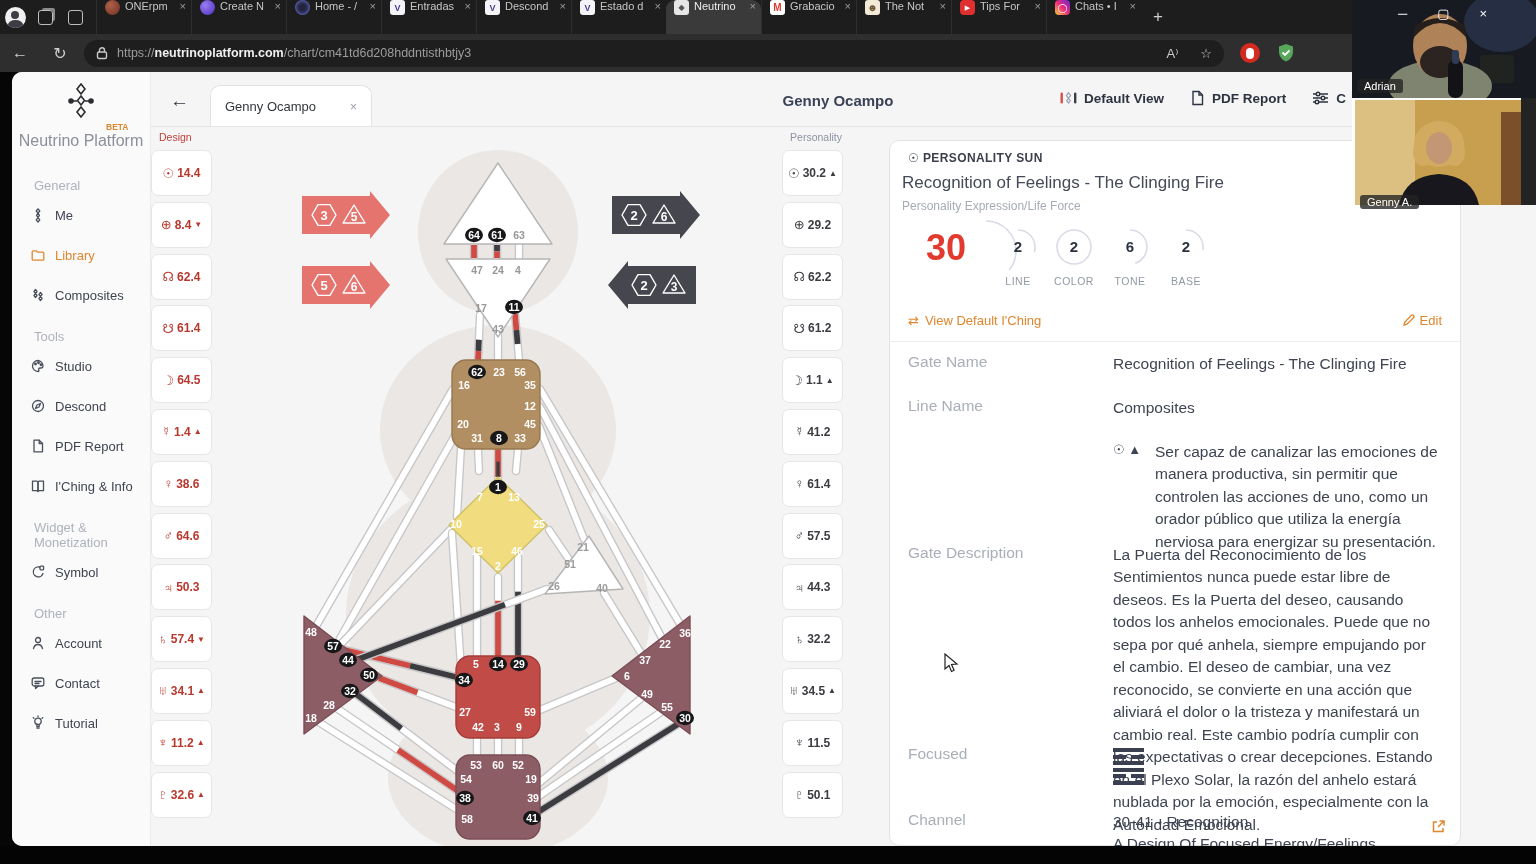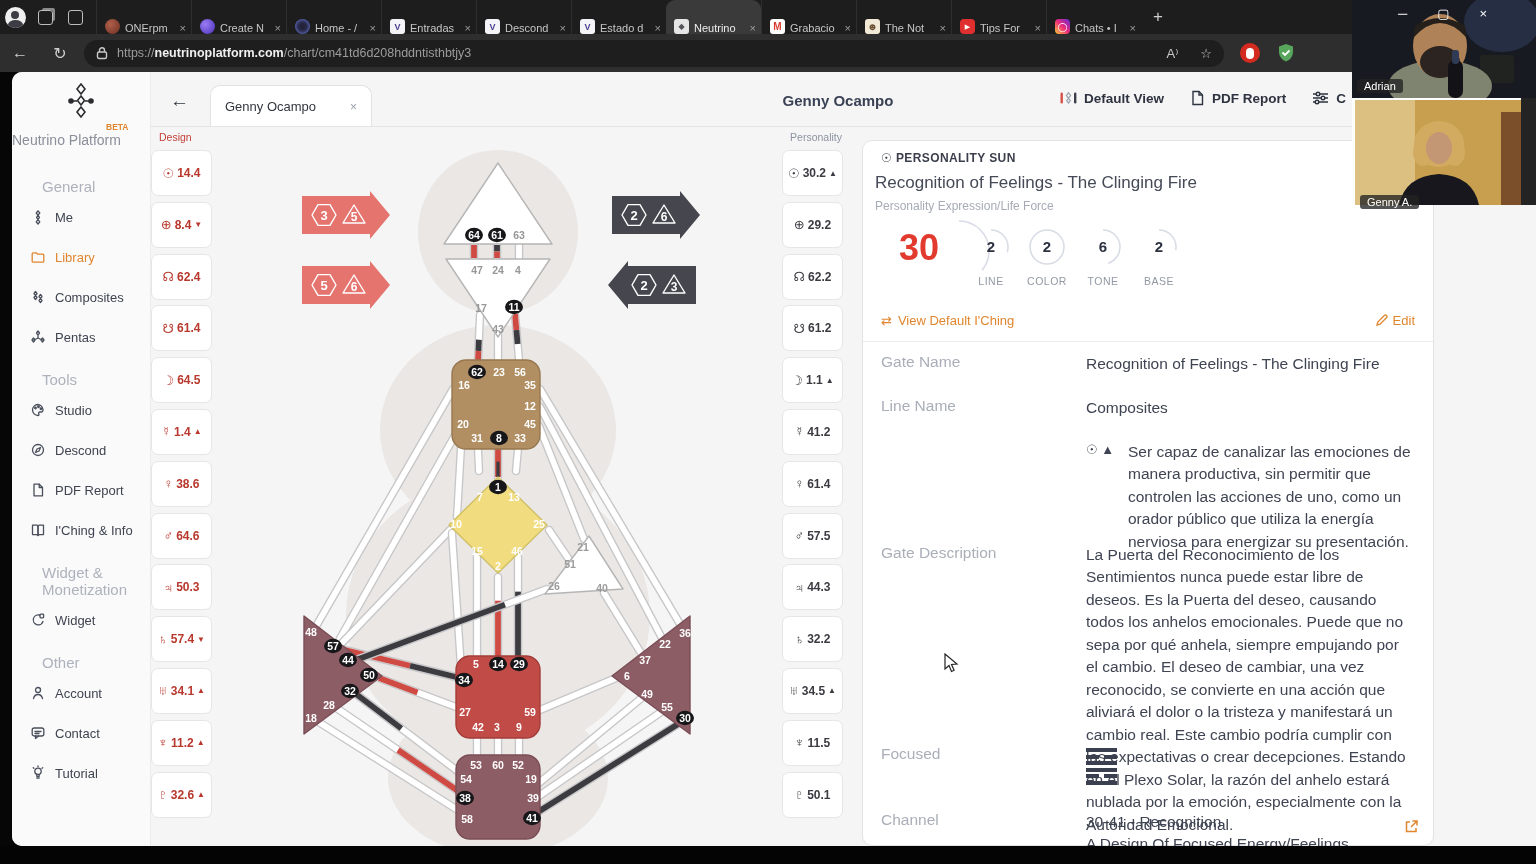--- a/index.html
+++ b/index.html
@@ -6,21 +6,21 @@
   body{width:1536px;height:864px;background:#060606;font-family:"Liberation Sans","DejaVu Sans",sans-serif;position:relative;overflow:hidden}
   
   #tabbar{position:absolute;left:0;top:0;width:1536px;height:34px;background:#1d1d1d;display:flex;align-items:center}
   .chromeicon{width:30px;height:26px;display:flex;align-items:center;justify-content:center;flex:none}
   #profile-dot{width:21px;height:21px;border-radius:50%;background:#f0f0f0;position:relative;overflow:hidden}
   #profile-dot:before{content:"";position:absolute;left:6.5px;top:4px;width:8px;height:8px;border-radius:50%;background:#3c3c44}
   #profile-dot:after{content:"";position:absolute;left:3px;top:13px;width:15px;height:10px;border-radius:50%;background:#3c3c44}
   .sq{width:13px;height:13px;border:1.5px solid #bdbdbd;border-radius:3px}
   .sq2{width:13px;height:13px;border:1.5px solid #bdbdbd;border-radius:3px;box-shadow:3px -3px 0 -1px #8a8a8a}
   #tabs{display:flex;height:34px;margin-left:6px}
-  .tab{display:flex;align-items:flex-end;gap:5px;padding:0 5px 0 8px;width:95px;box-sizing:border-box;color:#c6c6c6;font-size:11px;position:relative;border-left:1px solid #2e2e2e;cursor:default}
+  .tab{display:flex;align-items:flex-start;gap:5px;padding:0 5px 0 8px;width:95px;box-sizing:border-box;color:#c6c6c6;font-size:11px;position:relative;border-left:1px solid #2e2e2e;cursor:default}
   .tab.active{background:#3a3a3a;border-radius:9px 9px 0 0;color:#ededed;border-left:none}
   .tab .lbl{white-space:nowrap;overflow:hidden;flex:1}
   .tabx{color:#9d9d9d;font-size:11px;flex:none}
   .fav{width:15px;height:15px;flex:none;display:flex;align-items:center;justify-content:center;font-weight:bold}
   .fav-onerpm{background:radial-gradient(circle at 35% 35%,#b0604a,#6e2f22);border-radius:50%}
   .fav-create{background:radial-gradient(circle at 35% 35%,#9a7cf5,#4b2fb8);border-radius:50%}
   .fav-home{background:#23233b;border-radius:50%;box-shadow:inset 0 0 4px #7b8cff}
   .fav-vdoc{background:#f4f4f8;border-radius:3px;color:#4a3f8f;font-size:9px}
   .fav-neutrino{background:#e6e6e6;border-radius:3px;color:#55555c;font-size:8px}
   .fav-gmail{background:#fff;border-radius:3px;color:#d93b30;font-size:10px}
@@ -30,24 +30,24 @@
   #newtab{color:#cfcfcf;font-size:17px;padding:0 12px}
   #addrbar{position:absolute;left:0;top:34px;width:1536px;height:38px;background:#2e2e2e;display:flex;align-items:center}
   .navbtn{color:#cfcfcf;font-size:16px;width:40px;text-align:center}
   #urlpill{height:27px;width:1140px;margin-left:4px;background:#1e1e1e;border-radius:14px;display:flex;align-items:center;padding:0 12px;box-sizing:border-box;color:#9c9c9c;font-size:12.5px}
   #urlpill .dom{color:#f0f0f0;font-weight:bold}
   #urlpill .right{margin-left:auto;display:flex;gap:22px;color:#c9c9c9;font-size:13px}
   .extico{width:20px;height:20px;border-radius:50%;margin-left:16px;display:flex;align-items:center;justify-content:center}
   
   #app{position:absolute;left:12px;top:72px;width:1524px;height:774px;background:#f5f5f6;border-radius:10px 0 0 10px;overflow:hidden}
   #sidebar{position:absolute;left:0;top:0;width:138px;height:774px;background:#fafafb;border-right:1px solid #ececee}
-  #brand{position:absolute;top:60px;width:138px;text-align:left;font-size:14px;color:#8b8f99}
+  #brand{position:absolute;top:60px;width:138px;text-align:center;font-size:16px;color:#8b8f99}
   #beta{position:absolute;left:94px;top:50px;color:#e0862f;font-size:8.5px;font-weight:bold}
   #side-nav{position:absolute;top:92px;left:0;right:0}
-  .sechead{margin:14px 0 2px 30px;font-size:15px;color:#aeb2bc}
+  .sechead{margin:14px 0 2px 22px;font-size:13px;color:#aeb2bc}
   .sideitem{display:flex;align-items:center;gap:9px;height:40px;padding-left:18px;font-size:13px;color:#3f4450;cursor:pointer}
   .sideitem svg{flex:none}
   .sideitem.active{color:#e0862f}
   
   #hdr-divider{position:absolute;left:138px;top:54px;right:0;height:1px;background:#e4e4e7}
   #back-arrow{position:absolute;left:158px;top:18px;font-size:19px;color:#2f3440}
   #chart-tab{position:absolute;left:198px;top:13px;width:162px;height:42px;background:#fff;border:1px solid #e2e2e5;border-bottom:none;border-radius:10px 10px 0 0;display:flex;align-items:center;font-size:13px;color:#33363f;padding:0 14px;box-sizing:border-box}
   #chart-tab .x{margin-left:auto;color:#9aa0ab;font-size:12px}
   #main-title{position:absolute;left:696px;top:20px;width:260px;text-align:center;font-size:15px;font-weight:bold;color:#3b4256}
   #hdr-actions{position:absolute;left:1048px;top:18px;display:flex;gap:26px;align-items:center;font-size:13.5px;font-weight:bold;color:#2e3340;white-space:nowrap}
@@ -58,21 +58,21 @@
   #pers-label{left:738px;top:59px;width:92px;text-align:right;color:#8d93a0}
   .pcol{position:absolute;width:62px}
   #design-col{left:139px;top:78px}
   #pers-col{left:770px;top:78px}
   .pcard{width:61px;height:46px;background:#fff;border:1px solid #e6e6e9;border-radius:7px;margin-bottom:5.8px;display:flex;align-items:center;justify-content:center;gap:3px;box-sizing:border-box}
   .design .pglyph,.design .pval,.design .parr{color:#b8382d}
   .pers .pglyph,.pers .pval,.pers .parr{color:#3b3b42}
   .pglyph{font-size:13px}.pval{font-size:12px;font-weight:bold}.parr{font-size:8px}
   #bg-wrap{position:absolute;left:138px;top:58px;width:700px;height:716px;pointer-events:none}
   
-  #panel{position:absolute;left:850px;top:68px;width:572px;height:706px;background:#fff;border:1px solid #e3e3e6;border-radius:10px;box-sizing:border-box}
+  #panel{position:absolute;left:877px;top:68px;width:572px;height:706px;background:#fff;border:1px solid #e3e3e6;border-radius:10px;box-sizing:border-box}
   #p-head{position:absolute;left:18px;top:10px;font-size:12px;font-weight:bold;color:#3b3f4c;letter-spacing:.4px}
   #p-title{position:absolute;left:12px;top:32px;font-size:17px;color:#454a57}
   #p-sub{position:absolute;left:12px;top:58px;font-size:12px;color:#a6abb5}
   .statnum{position:absolute;font-weight:bold;color:#2c3140;font-size:15px;width:52px;text-align:center}
   .statlbl{position:absolute;font-size:10.5px;color:#9298a4;letter-spacing:.5px;width:52px;text-align:center}
   #gate-big{position:absolute;left:36px;top:86px;font-size:36px;font-weight:bold;color:#e23a2e}
   #p-link-left{position:absolute;left:18px;top:172px;color:#e0862f;font-size:13px;display:flex;gap:6px;align-items:center}
   #p-link-right{position:absolute;right:18px;top:172px;color:#e0862f;font-size:13px;display:flex;gap:5px;align-items:center}
   #p-divider{position:absolute;left:0;right:0;top:200px;height:1px;background:#ededf0}
   .prow{position:absolute;left:18px;right:18px;display:flex}
@@ -224,28 +224,20 @@
           <span>Library</span>
         </div>
         <div class="sideitem">
           <svg width="16" height="16" viewBox="0 0 16 16" style="color:#494f5b">
             <g fill="none" stroke="currentColor" stroke-width="1.3" stroke-linejoin="round" stroke-linecap="round">
               <path d="M5.5 2.5 7 4.5 5.5 6.5 4 4.5Z M5.5 6.5 7 8.5 5.5 10.5 4 8.5Z M10.5 5.5 12 7.5 10.5 9.5 9 7.5Z M10.5 9.5 12 11.5 10.5 13.5 9 11.5Z"></path>
             </g>
           </svg>
           <span>Composites</span>
         </div>
-        <div class="sideitem">
-          <svg width="16" height="16" viewBox="0 0 16 16" style="color:#494f5b">
-            <g fill="none" stroke="currentColor" stroke-width="1.3" stroke-linejoin="round" stroke-linecap="round">
-              <path d="M8 2 9.5 4 8 6 6.5 4Z M3.5 9 5 11 3.5 13 2 11Z M12.5 9 14 11 12.5 13 11 11Z M8 6v3 M8 9l-4 2 M8 9l4 2"></path>
-            </g>
-          </svg>
-          <span>Pentas</span>
-        </div>
         <div class="sechead">Tools</div>
         <div class="sideitem">
           <svg width="16" height="16" viewBox="0 0 16 16" style="color:#494f5b">
             <g fill="none" stroke="currentColor" stroke-width="1.3" stroke-linejoin="round" stroke-linecap="round">
               <path d="M8 2.5a5.5 5.5 0 1 0 0 11c1 0 1.2-.8.8-1.5-.5-.9 0-2 1.2-2h1.4c1 0 1.6-.7 1.6-1.8A5.7 5.7 0 0 0 8 2.5z"></path>
               <circle cx="5.5" cy="6" r=".8"></circle>
               <circle cx="8.5" cy="4.8" r=".8"></circle>
               <circle cx="11" cy="6.8" r=".8"></circle>
             </g>
           </svg>
@@ -279,21 +271,21 @@
           <span>I'Ching &amp; Info</span>
         </div>
         <div class="sechead">Widget &amp; Monetization</div>
         <div class="sideitem">
           <svg width="16" height="16" viewBox="0 0 16 16" style="color:#494f5b">
             <g fill="none" stroke="currentColor" stroke-width="1.3" stroke-linejoin="round" stroke-linecap="round">
               <path d="M13 9.5A5 5 0 1 1 9.6 3"></path>
               <rect x="10" y="2.2" width="3.6" height="3.6" rx=".8"></rect>
             </g>
           </svg>
-          <span>Widget</span>
+          <span>Symbol</span>
         </div>
         <div class="sechead">Other</div>
         <div class="sideitem">
           <svg width="16" height="16" viewBox="0 0 16 16" style="color:#494f5b">
             <g fill="none" stroke="currentColor" stroke-width="1.3" stroke-linejoin="round" stroke-linecap="round">
               <circle cx="8" cy="5" r="2.5"></circle>
               <path d="M3.5 13.5c.7-2.7 2.5-4 4.5-4s3.8 1.3 4.5 4"></path>
             </g>
           </svg>
           <span>Account</span>

